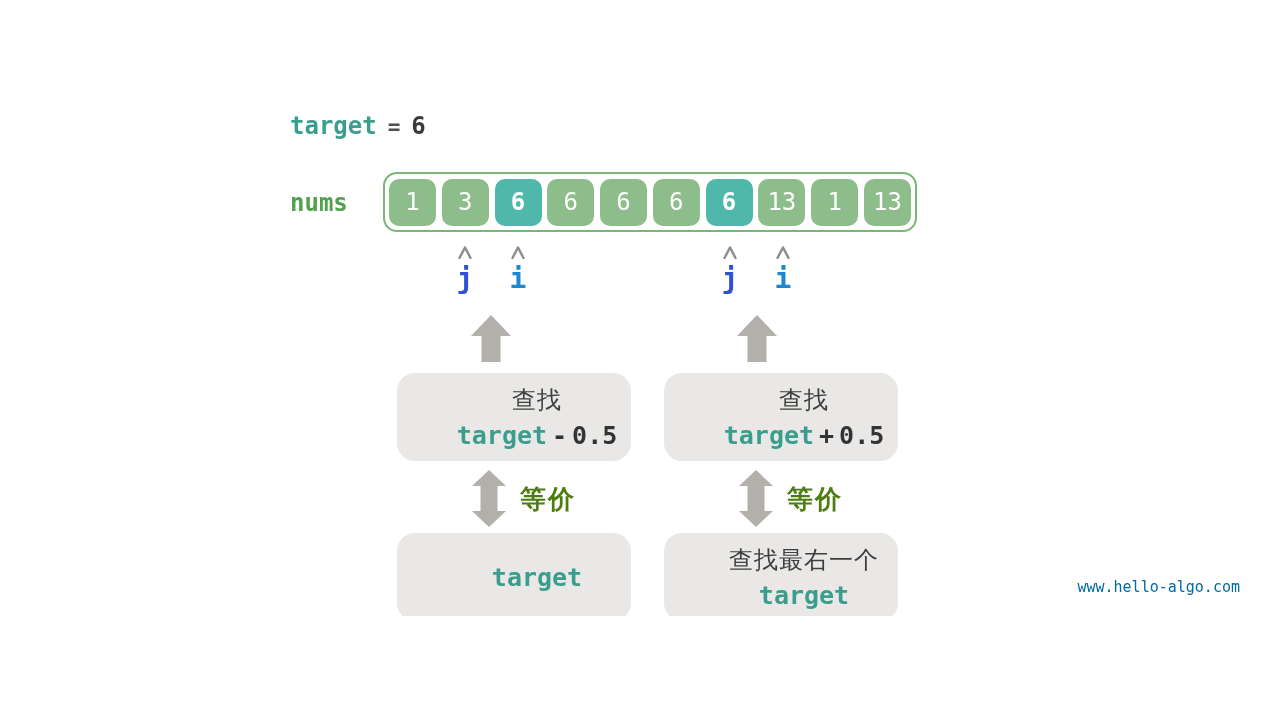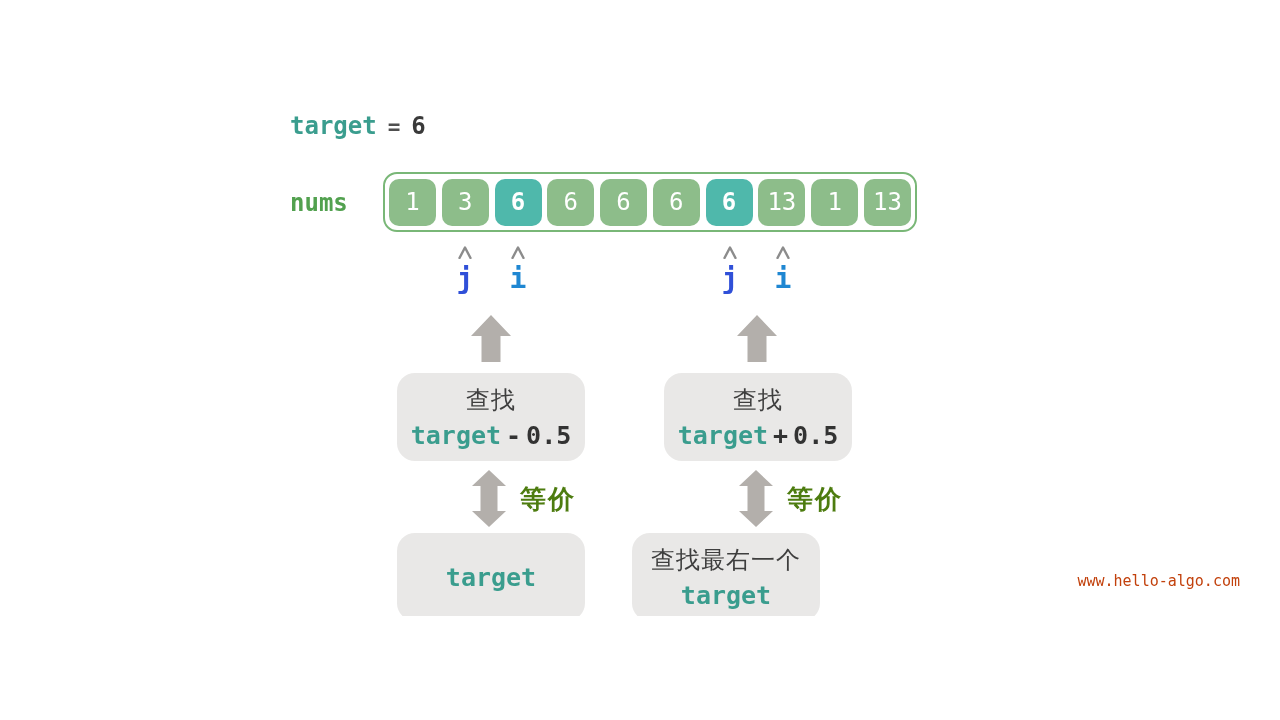--- a/index.html
+++ b/index.html
@@ -45,40 +45,40 @@
   }
   .ptr.j{color:#3050d8;}
   .ptr.i{color:#1f87d2;}
 
   
   .up-arrow{position:absolute;top:315px;width:40px;height:47px;}
 
   
   .gbox{
     position:absolute;width:188px;height:88px;background:#e9e8e7;border-radius:18px;
-    display:flex;flex-direction:column;align-items:center;justify-content:center;gap:5px;
+    display:flex;flex-direction:column;align-items:center;justify-content:center;gap:5px;padding-left:46px;
   }
   .gbox .line1{font-size:24px;color:#3e3e3e;letter-spacing:1px;}
   .gbox .line2{
     font-family:"DejaVu Sans Mono","Liberation Mono",monospace;
     font-size:25px;font-weight:bold;color:#333333;display:flex;align-items:baseline;
   }
   .gbox .line2 .kw{color:#3a9d8e;}
   .gbox .line2 .op{margin:0 5px;}
 
   
   .dbl-arrow{position:absolute;top:470px;width:34px;height:57px;}
   .equiv{
     position:absolute;top:482px;font-size:26px;font-weight:bold;color:#4d7c0f;letter-spacing:2px;
   }
 
   .watermark{
-    position:absolute;right:40px;bottom:26px;
+    position:absolute;right:40px;bottom:20px;
     font-family:"DejaVu Sans Mono","Liberation Mono",monospace;
-    font-size:15px;color:#c2410c;
+    font-size:15px;color:#0369a1;
   }
 </style>
 </head>
 <body>
 
 <div class="canvas">
 
   <div class="target-line">
     <span class="kw">target</span>
     <span class="op">=</span>
@@ -148,21 +148,21 @@
       <polygon points="17,0 34,16 25.5,16 25.5,41 34,41 17,57 0,41 8.5,41 8.5,16 0,16" fill="#b3afab"></polygon>
     </svg>
   <div class="equiv" style="left:520px">等价</div>
   <div class="equiv" style="left:787px">等价</div>
 
   <div class="gbox" style="left:397px;top:533px">
     <div class="line2">
       <span class="kw">target</span>
     </div>
   </div>
-  <div class="gbox" style="left:632px;top:533px">
+  <div class="gbox" style="left:664px;top:533px">
     <div class="line1">查找最右一个</div>
     <div class="line2">
       <span class="kw">target</span>
     </div>
   </div>
 
   <div class="watermark">www.hello-algo.com</div>
 
 </div>
 

